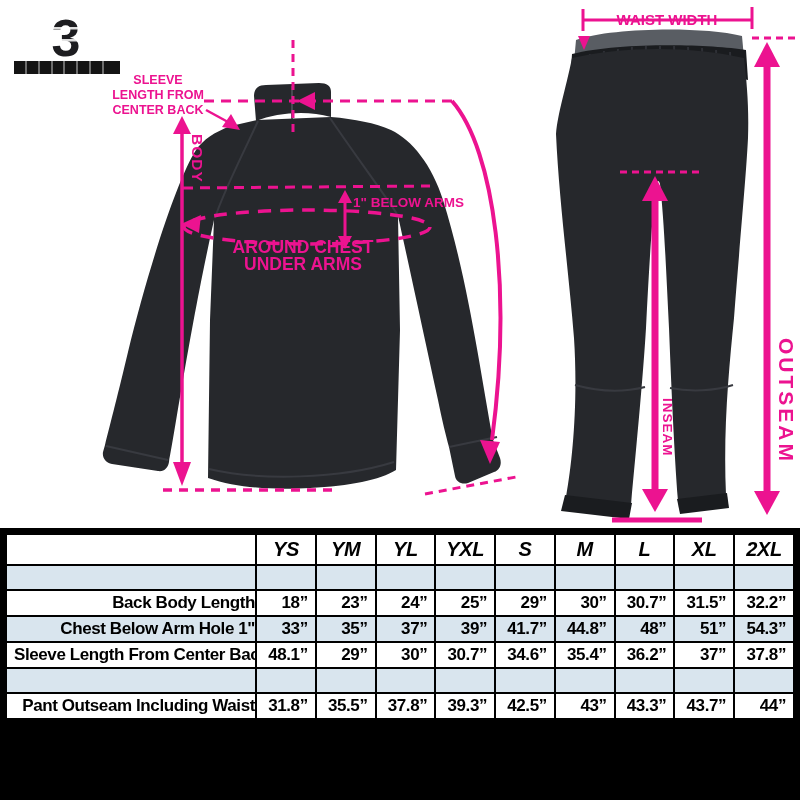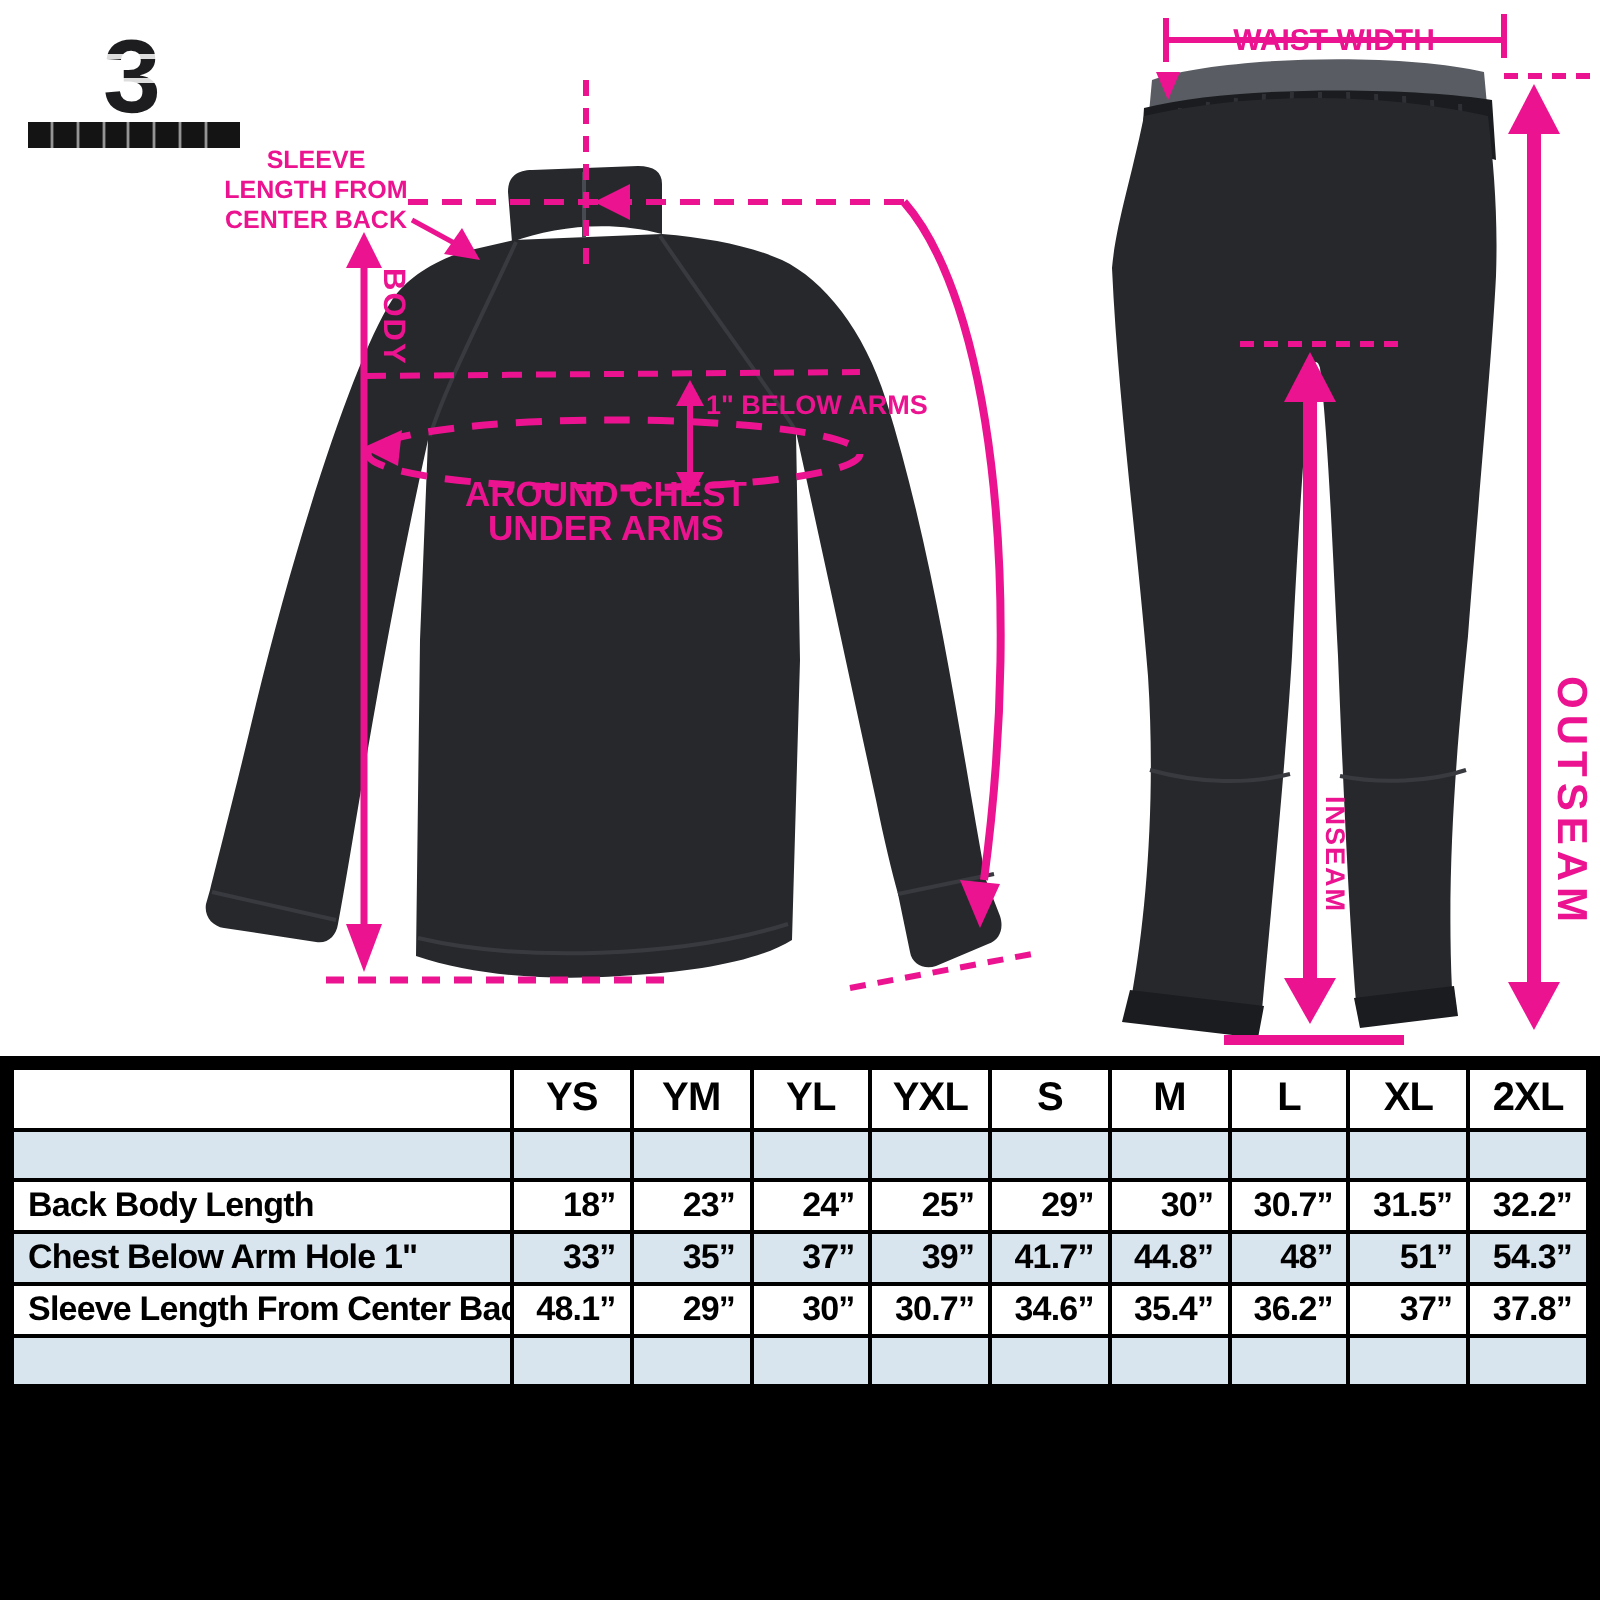--- a/index.html
+++ b/index.html
@@ -22,26 +22,26 @@
     background:#000;box-sizing:border-box;padding:5px 5px 0 5px;
   }
   table.size-table{
     border-collapse:collapse;table-layout:fixed;width:790px;background:#fff;
   }
   .size-table th,.size-table td{
     border:2px solid #000;padding:0;margin:0;
     font-weight:bold;color:#000;letter-spacing:-0.4px;
     white-space:nowrap;overflow:hidden;
   }
-  .size-table thead tr{height:31px;}
+  .size-table thead tr{height:31px;font-style:italic;}
   .size-table tbody tr{height:26px;background:#fff;}
   .size-table tbody tr.blue{background:#d9e5ee;}
   .size-table tbody tr.spacer{height:25px;}
   .size-table thead th{font-size:20px;text-align:center;background:#fff;}
-  .size-table tbody th{font-size:17px;text-align:left;padding-left:7px;}
+  .size-table tbody th{font-size:17px;text-align:right;padding-left:7px;}
   .size-table tbody td{font-size:17px;text-align:right;padding-right:7px;}
 </style>
 </head>
 <body>
 
 <div class="stage">
 
   <svg width="800" height="528" viewBox="0 0 800 528">
 
     <g>
@@ -295,17 +295,29 @@
             <td></td>
             <td></td>
             <td></td>
             <td></td>
             <td></td>
             <td></td>
             <td></td>
             <td></td>
             <td></td>
           </tr>
+          <tr>
+            <th>Pant Outseam Including Waist</th>
+            <td>31.8”</td>
+            <td>35.5”</td>
+            <td>37.8”</td>
+            <td>39.3”</td>
+            <td>42.5”</td>
+            <td>43”</td>
+            <td>43.3”</td>
+            <td>43.7”</td>
+            <td>44”</td>
+          </tr>
         </tbody>
     </table>
   </div>
 
 </div>
 
 </body></html>

